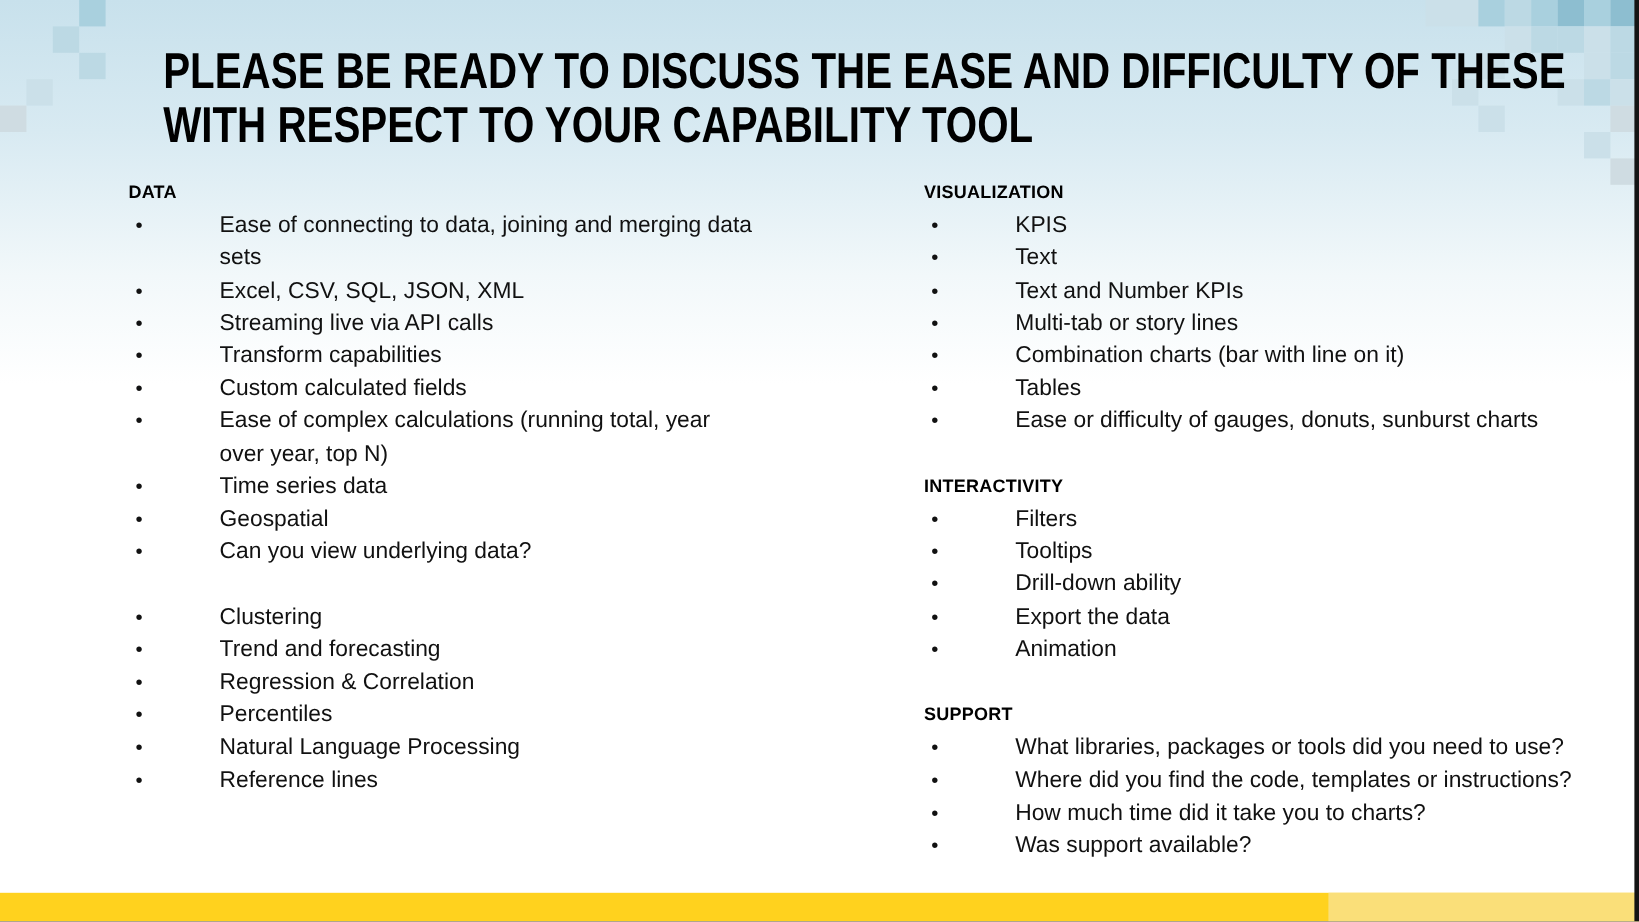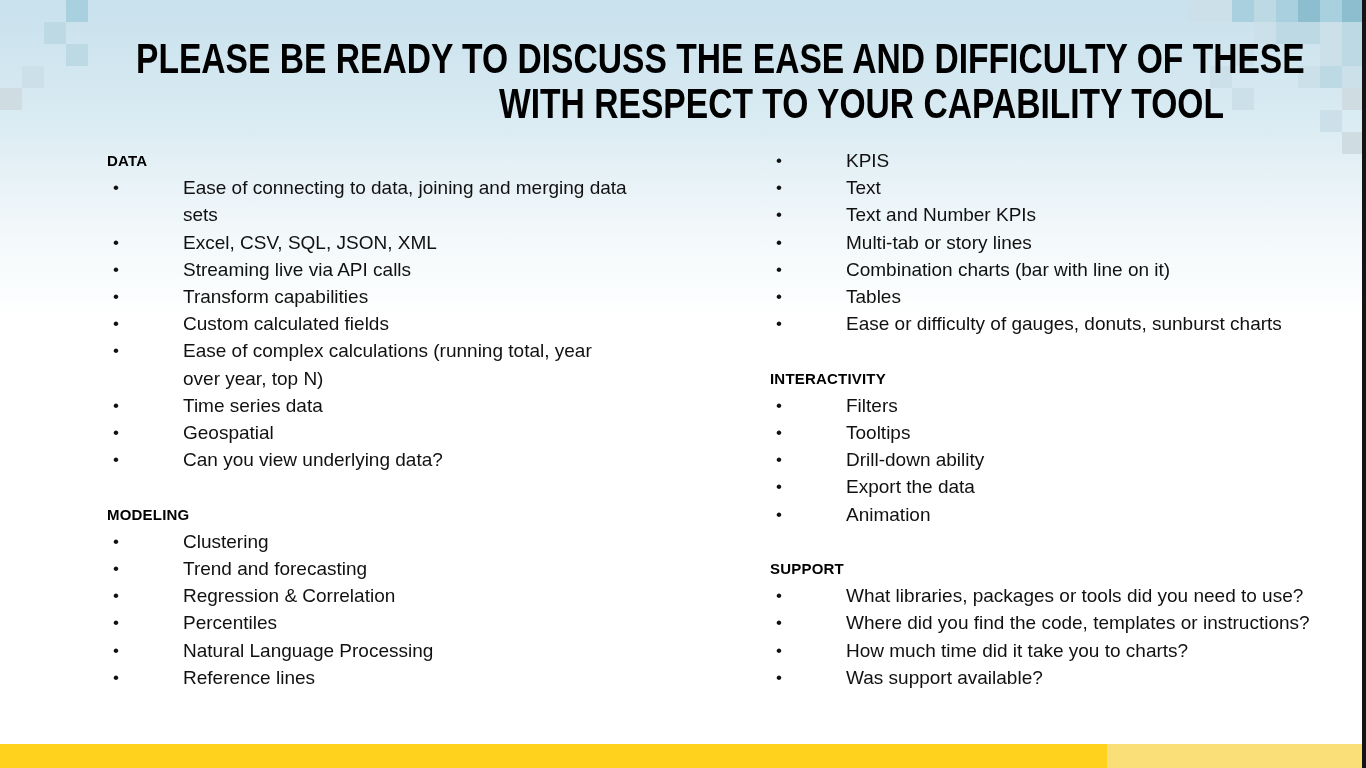--- a/index.html
+++ b/index.html
@@ -15,21 +15,21 @@
   
   .sq{position:absolute;width:22px;height:22px;display:block;}
   .sq.a{background:#8dbed0;}
   .sq.b{background:#a9d0de;}
   .sq.c{background:#bcd9e4;}
   .sq.d{background:#cbe0e9;}
   .sq.e{background:#cfdce2;}
   
   .title{
     position:absolute;top:36px;left:0;right:6px;
-    text-align:right;
+    text-align:left;
     font-weight:700;
     font-size:42px;
     line-height:45px;
     color:#000;
     letter-spacing:0px;
   }
   .title .tline{transform:scaleX(0.80);transform-origin:50% 50%;white-space:nowrap;}
   
   .col{position:absolute;top:147px;font-size:19px;line-height:27.2px;}
   .col.left{left:107px;width:520px;}
@@ -125,21 +125,20 @@
             <span class="dot">•</span>
             <span class="li-text">Geospatial</span>
           </li>
           <li>
             <span class="dot">•</span>
             <span class="li-text">Can you view underlying data?</span>
           </li>
         </ul>
       </section>
       <section class="section">
-        <h2 class="sec-heading">MODELING</h2>
         <ul class="bullets">
           <li>
             <span class="dot">•</span>
             <span class="li-text">Clustering</span>
           </li>
           <li>
             <span class="dot">•</span>
             <span class="li-text">Trend and forecasting</span>
           </li>
           <li>
@@ -156,20 +155,21 @@
           </li>
           <li>
             <span class="dot">•</span>
             <span class="li-text">Reference lines</span>
           </li>
         </ul>
       </section>
     </div>
   <div class="col right">
       <section class="section">
+        <h2 class="sec-heading">VISUALIZATION</h2>
         <ul class="bullets">
           <li>
             <span class="dot">•</span>
             <span class="li-text">KPIS</span>
           </li>
           <li>
             <span class="dot">•</span>
             <span class="li-text">Text</span>
           </li>
           <li>

